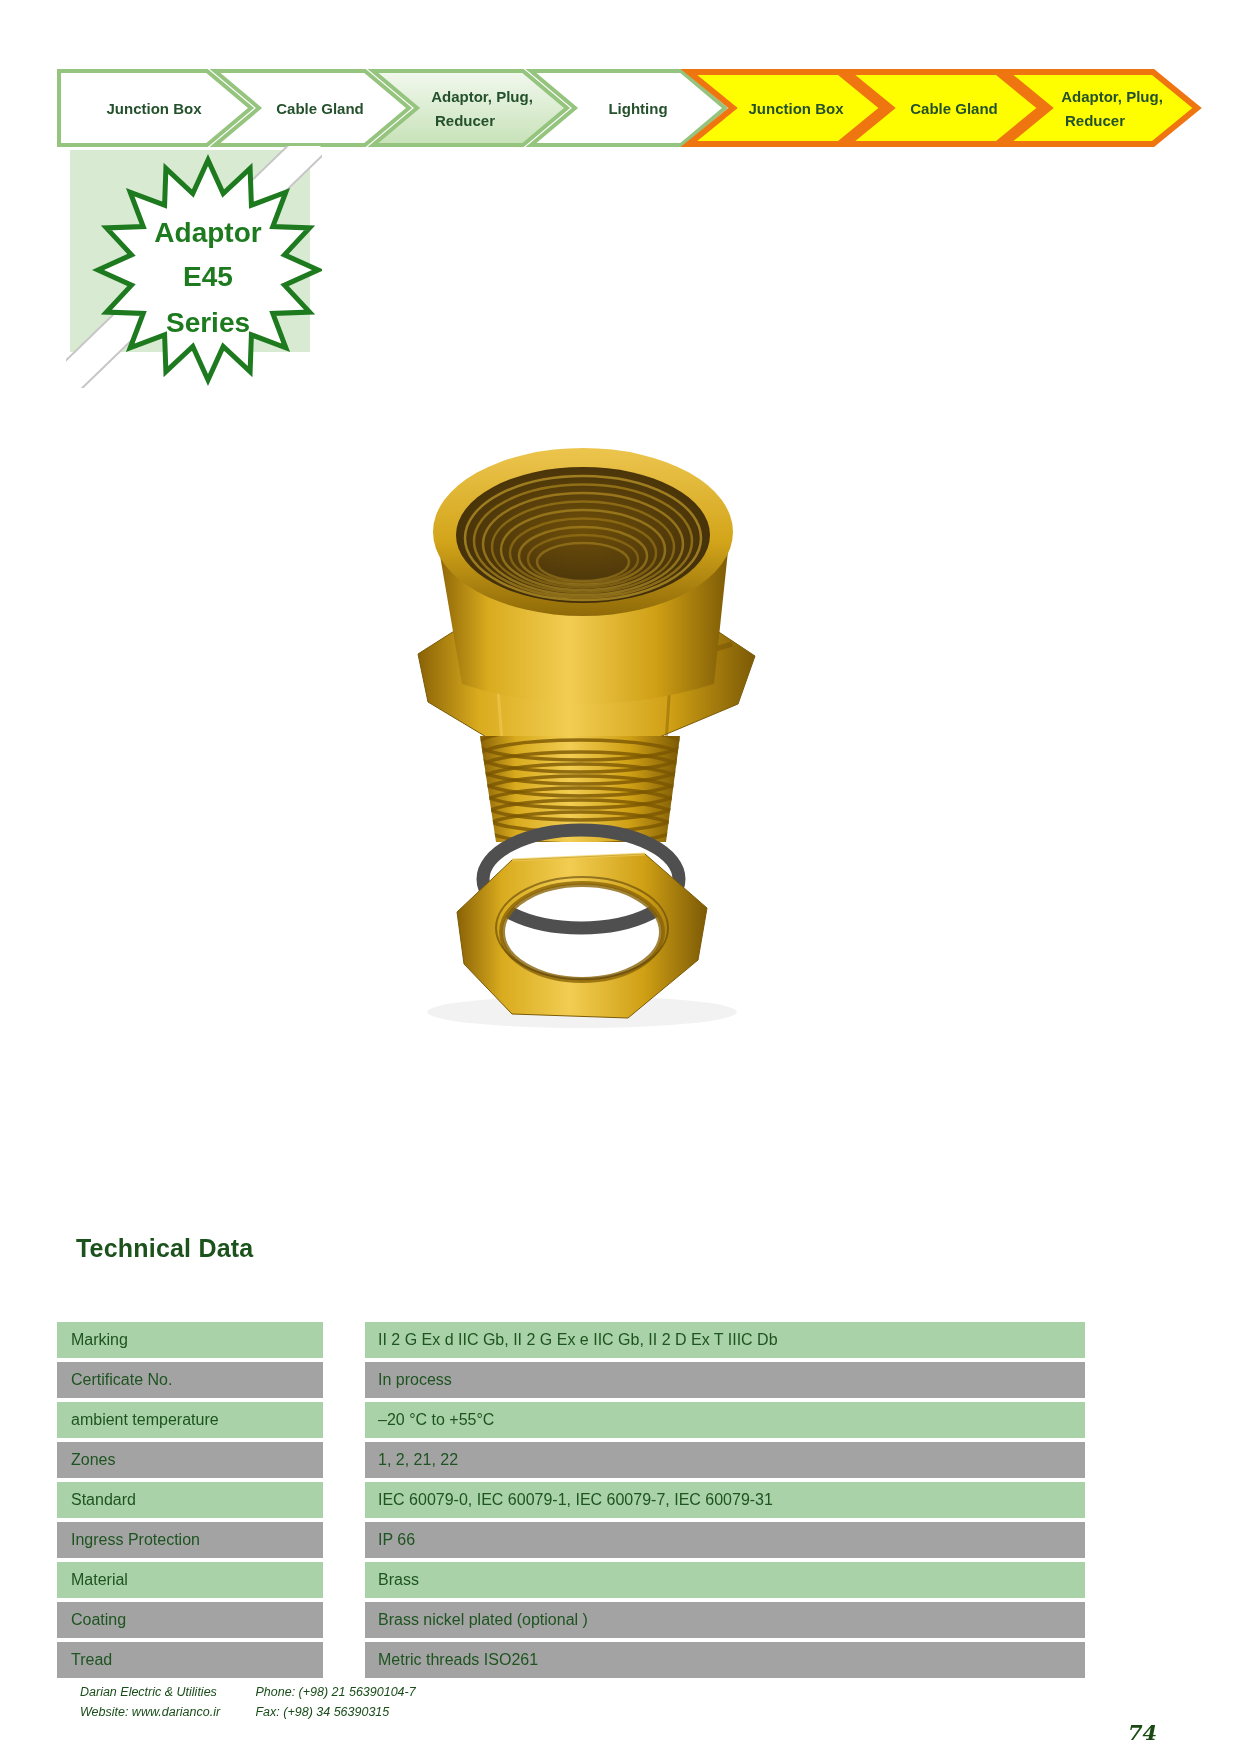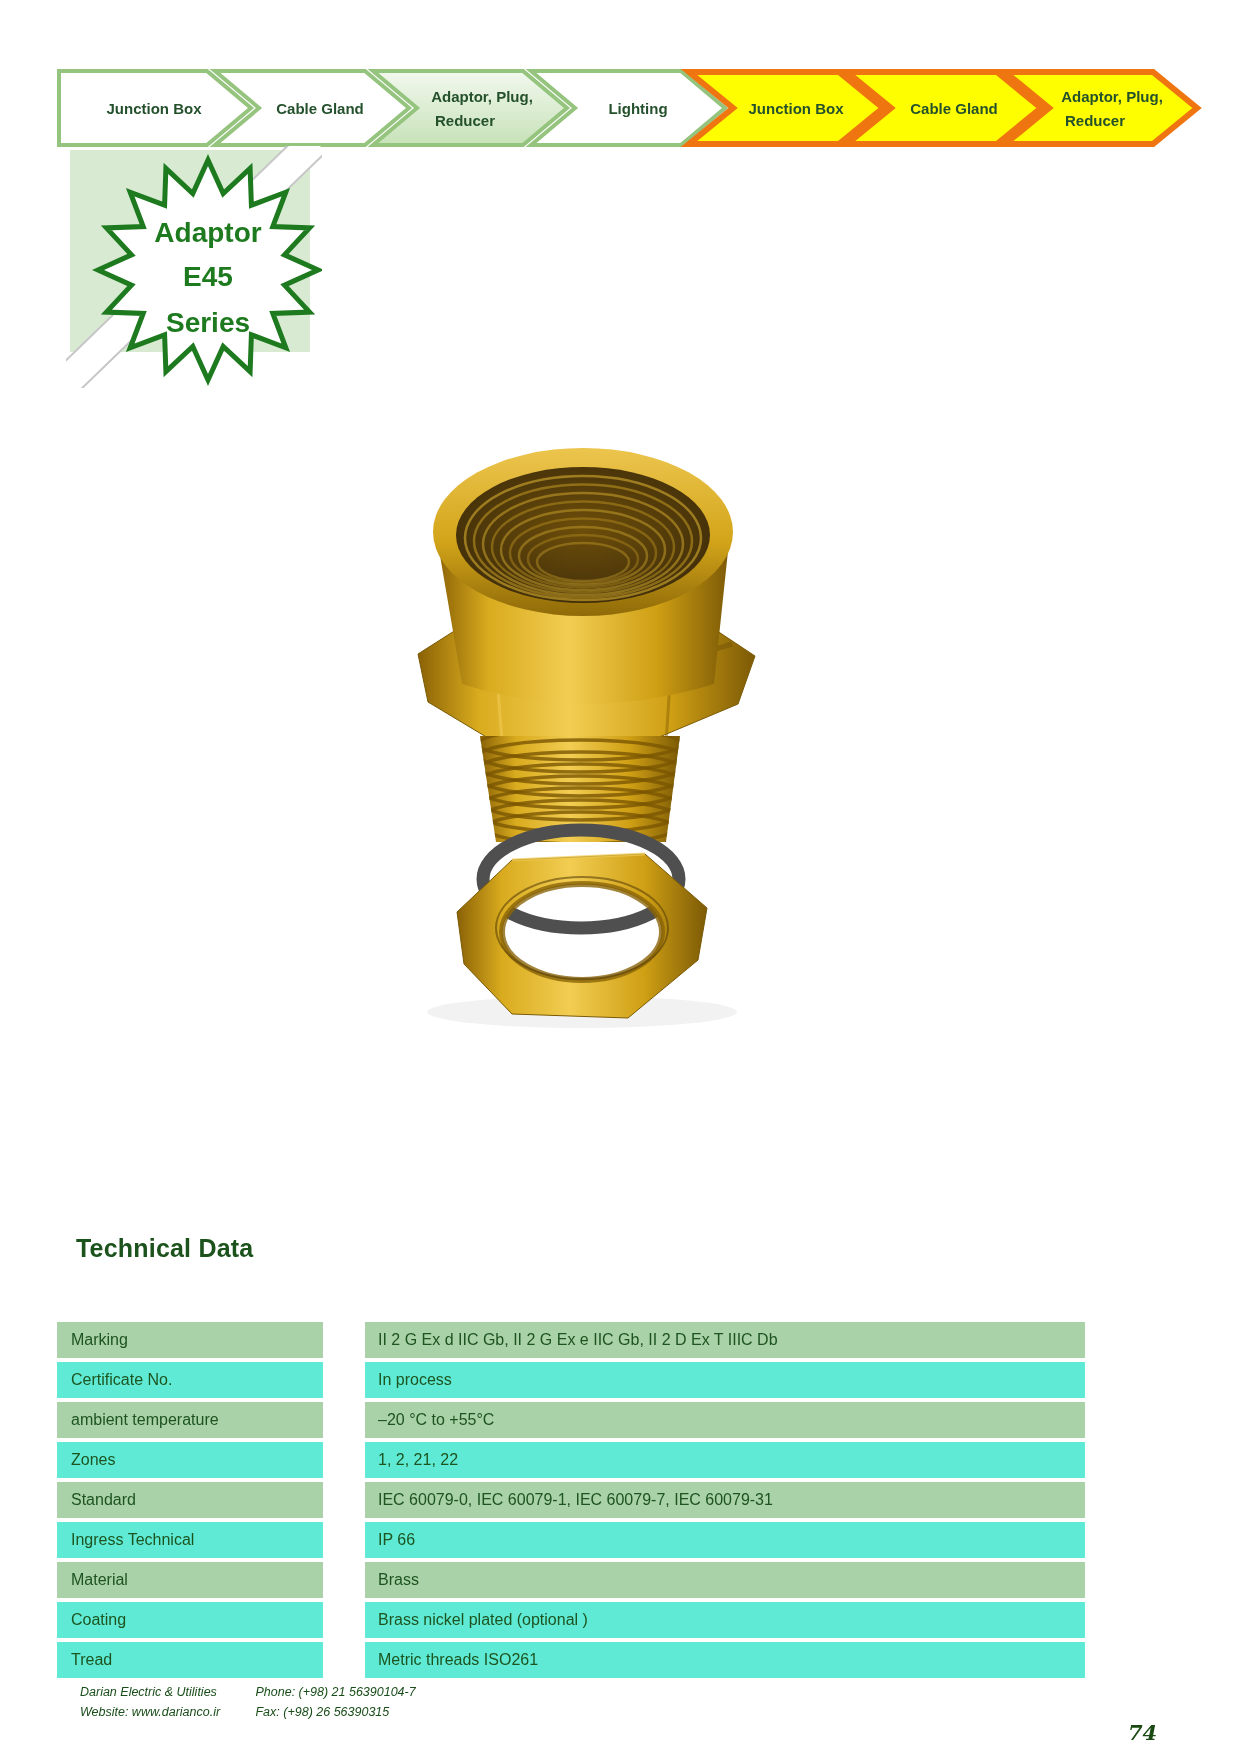--- a/index.html
+++ b/index.html
@@ -24,21 +24,21 @@
   .section-title{
     left:76px;top:1234px;font-size:25px;font-weight:bold;color:#1c521c;letter-spacing:0.2px;
   }
 
   
   .spec-table{left:57px;top:1322px;width:1028px;}
   .row{display:flex;gap:6px;height:36px;margin-bottom:4px;font-size:16px;color:#1d5420;}
   .row .lbl{width:252px;padding-left:14px;line-height:36px;flex:0 0 auto;}
   .row .val{flex:1 1 auto;padding-left:13px;line-height:36px;margin-left:36px;}
   .bg-g .lbl,.bg-g .val{background:#aad2a8;}
-  .bg-l .lbl,.bg-l .val{background:#5eead4;}
+  .bg-l .lbl,.bg-l .val{background:#a3a3a3;}
 
   
   .footer{left:80px;top:1682px;font-style:italic;font-weight:normal;font-size:12.5px;
           color:#194d19;line-height:20px;}
   .footer .c1{display:inline-block;width:172px;}
   .page-number{left:1128px;top:1720px;font-family:"DejaVu Serif",serif;
                font-style:italic;font-weight:bold;font-size:21px;color:#1a4a12;text-align:right;}
 </style>
 </head>
 <body>
@@ -186,21 +186,21 @@
   </div>
   <div class="row bg-l">
     <div class="lbl">Zones</div>
     <div class="val">1, 2, 21, 22</div>
   </div>
   <div class="row bg-g">
     <div class="lbl">Standard</div>
     <div class="val">IEC 60079-0, IEC 60079-1, IEC 60079-7, IEC 60079-31</div>
   </div>
   <div class="row bg-l">
-    <div class="lbl">Ingress Technical</div>
+    <div class="lbl">Ingress Protection</div>
     <div class="val">IP 66</div>
   </div>
   <div class="row bg-g">
     <div class="lbl">Material</div>
     <div class="val">Brass</div>
   </div>
   <div class="row bg-l">
     <div class="lbl">Coating</div>
     <div class="val">Brass nickel plated (optional )</div>
   </div>
@@ -210,17 +210,17 @@
   </div>
 </div>
 
 <div class="abs footer">
   <div>
     <span class="c1">Darian Electric &amp; Utilities</span>
     <span>Phone: (+98) 21 56390104-7</span>
   </div>
   <div>
     <span class="c1">Website: www.darianco.ir</span>
-    <span>Fax: (+98) 26 56390315</span>
+    <span>Fax: (+98) 34 56390315</span>
   </div>
 </div>
 
 <div class="abs page-number">74</div>
 
 </body></html>

